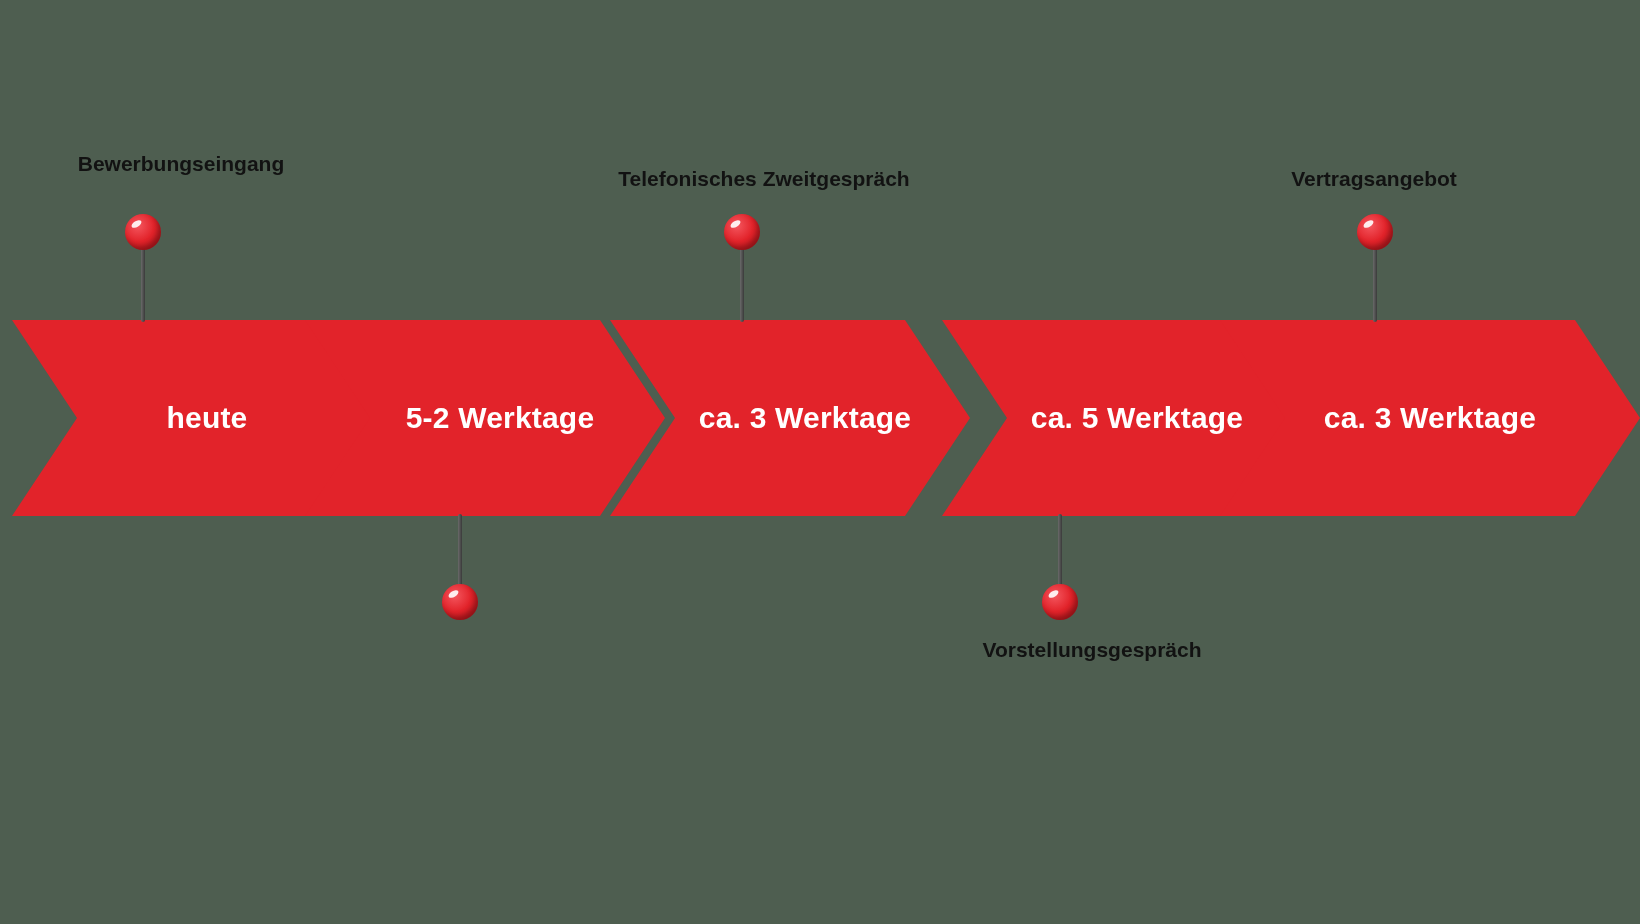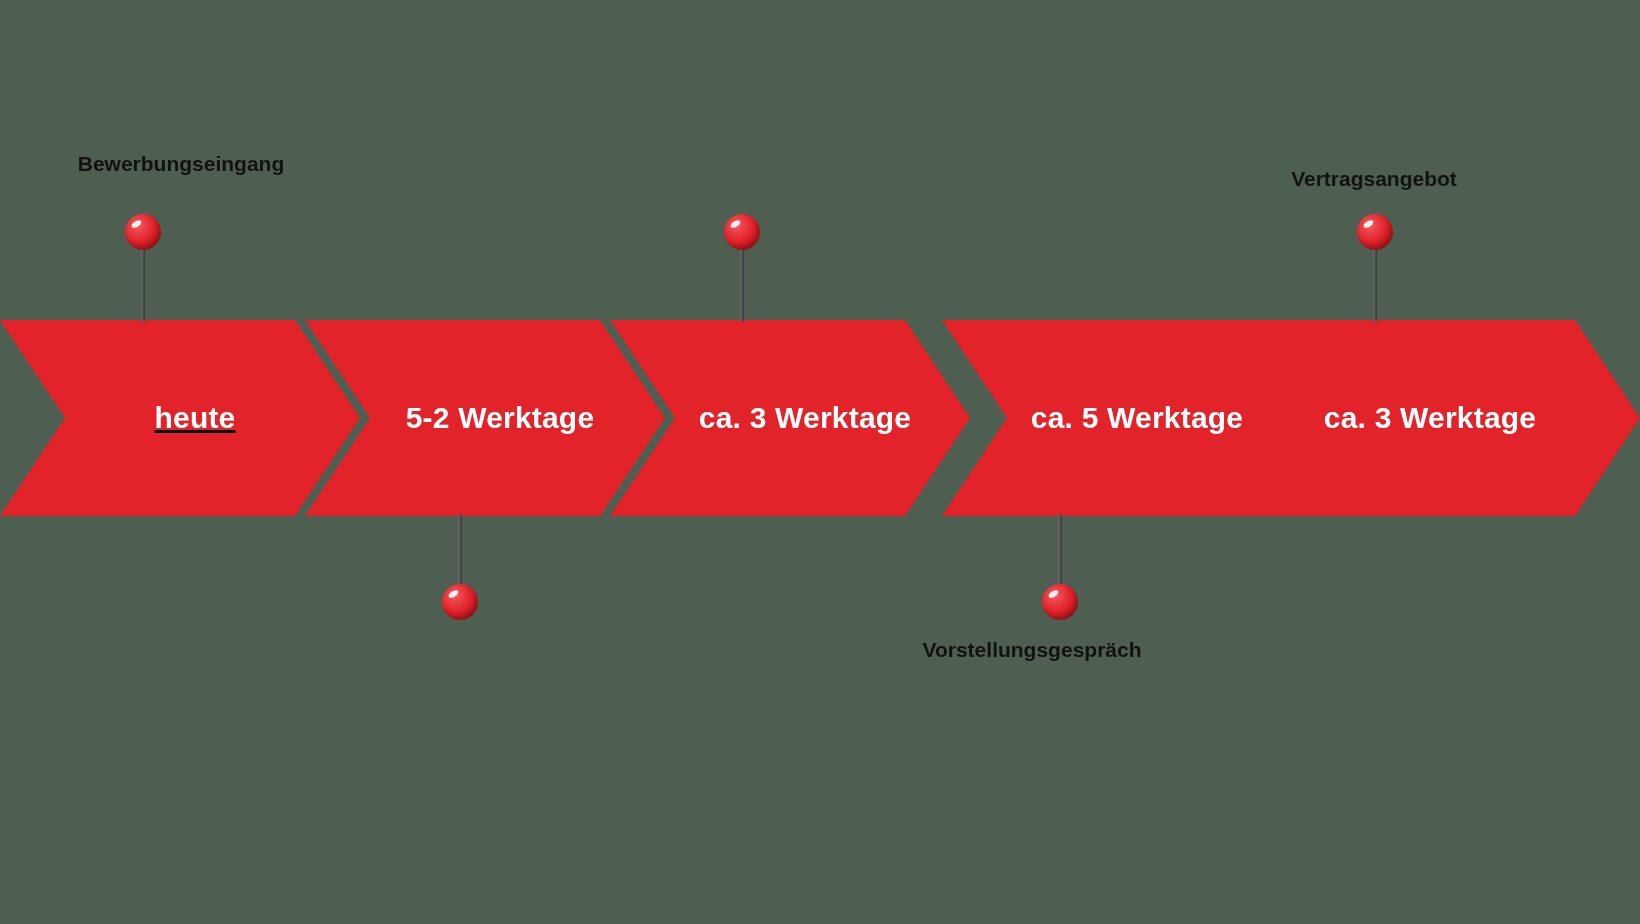--- a/index.html
+++ b/index.html
@@ -37,21 +37,21 @@
     justify-content:center;
     padding-left:30px;
   }
   .chevron span{
     color:var(--arrow-text);
     font-size:30px;
     font-weight:bold;
     white-space:nowrap;
     letter-spacing:.2px;
   }
-  .c1{ left:0;text-decoration:underline; }
+  .c1{ left:12px; }
   .c2{ left:305px; }
   .c3{ left:610px; }
   .c4{ left:942px; }
   .c5{
     left:1220px;
     width:420px;
     padding-left:0;
     clip-path:polygon(0 0, 355px 0, 100% 50%, 355px 100%, 0 100%, 65px 50%);
   }
 
@@ -138,17 +138,18 @@
   <div class="pin pin-bottom" style="left:442px">
     <div class="needle"></div>
     <div class="head"></div>
   </div>
   <div class="pin pin-bottom" style="left:1042px">
     <div class="needle"></div>
     <div class="head"></div>
   </div>
 
   <div class="milestone" style="left:181px; top:152px">Bewerbungseingang</div>
+  <div class="milestone" style="left:764px; top:167px">Telefonisches Zweitgespräch</div>
   <div class="milestone" style="left:1374px; top:167px">Vertragsangebot</div>
 
-  <div class="milestone" style="left:1032px; top:638px">Vorstellungsgespräch</div>
+  <div class="milestone" style="left:1092px; top:638px">Vorstellungsgespräch</div>
 
 </div>
 
 </body></html>

